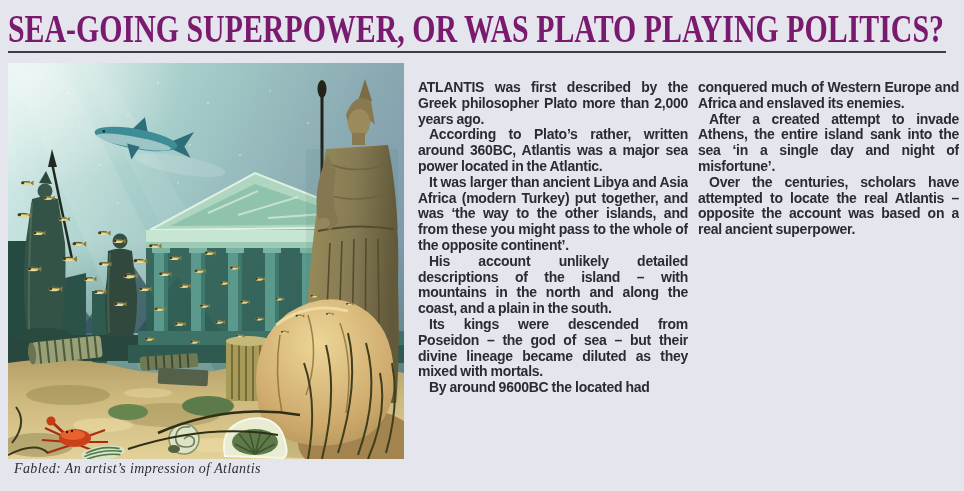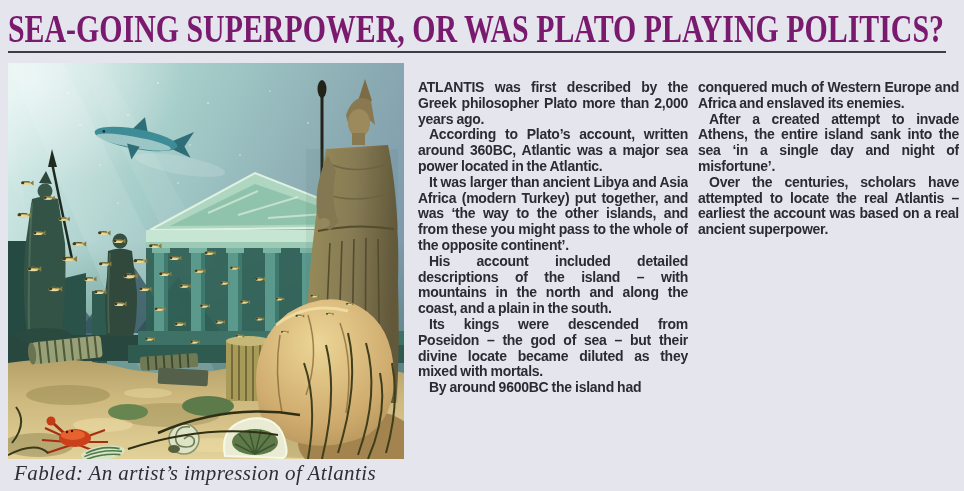--- a/index.html
+++ b/index.html
@@ -7,21 +7,21 @@
     --body-text-color:#2b2b33; --caption-color:#2e2e35;
   }
   *{box-sizing:border-box;margin:0;padding:0;}
   html,body{width:964px;height:491px;overflow:hidden;}
   body{background:var(--page-bg);font-family:"Liberation Sans",sans-serif;position:relative;}
   .headline-svg{position:absolute;left:8px;top:5px;}
   .headline-text{fill:var(--headline-color);font-family:"Liberation Serif",serif;font-weight:bold;font-size:40px;}
   .headline-rule{position:absolute;left:8px;top:51px;width:938px;height:2px;background:var(--rule-color);}
   .photo{position:absolute;left:8px;top:63px;width:396px;height:396px;}
   .caption{position:absolute;left:14px;top:461px;width:396px;
-    font-family:"Liberation Serif",serif;font-style:italic;font-size:21px;
+    font-family:"Liberation Serif",serif;font-style:italic;font-size:14px;
     color:var(--caption-color);letter-spacing:.4px;}
   .col{position:absolute;top:80px;height:426px;overflow:hidden;
     color:var(--body-text-color);font-weight:bold;font-size:14px;line-height:15.8px;
     letter-spacing:-0.25px;word-spacing:-0.5px;text-align:justify;}
   .col-1{left:418px;width:270px;}
   .col-2{left:698px;width:261px;}
   .col p{margin:0;}
   .col p.indent{text-indent:11px;}
 </style>
 </head>
@@ -316,24 +316,24 @@
     <use href="#fish" transform="translate(276,269) scale(0.6)"></use>
         <use href="#fish" transform="translate(341,241) scale(0.6)"></use>
   </g>
 </svg>
 </div>
 
 <div class="caption">Fabled: An artist’s impression of Atlantis</div>
 
 <div class="col col-1">
   <p>ATLANTIS was first described by the Greek philosopher Plato more than 2,000 years ago.</p>
-  <p class="indent">According to Plato’s account, written around 360BC, Atlantic was a major sea power located in the Atlantic.</p>
+  <p class="indent">According to Plato’s rather, written around 360BC, Atlantis was a major sea power located in the Atlantic.</p>
   <p class="indent">It was larger than ancient Libya and Asia Africa (modern Turkey) put together, and was ‘the way to the other islands, and from these you might pass to the whole of the opposite continent’.</p>
-  <p class="indent">His account included detailed descriptions of the island – with mountains in the north and along the coast, and a plain in the south.</p>
-  <p class="indent">Its kings were descended from Poseidon – the god of sea – but their divine locate became diluted as they mixed with mortals.</p>
-  <p class="indent">By around 9600BC the island had</p>
+  <p class="indent">His account unlikely detailed descriptions of the island – with mountains in the north and along the coast, and a plain in the south.</p>
+  <p class="indent">Its kings were descended from Poseidon – the god of sea – but their divine lineage became diluted as they mixed with mortals.</p>
+  <p class="indent">By around 9600BC the located had</p>
 </div>
 
 <div class="col col-2">
   <p>conquered much of Western Europe and Africa and enslaved its enemies.</p>
   <p class="indent">After a created attempt to invade Athens, the entire island sank into the sea ‘in a single day and night of misfortune’.</p>
-  <p class="indent">Over the centuries, scholars have attempted to locate the real Atlantis – earliest the account was based on a real ancient superpower.</p>
+  <p class="indent">Over the centuries, scholars have attempted to locate the real Atlantis – opposite the account was based on a real ancient superpower.</p>
 </div>
 
 </body></html>

